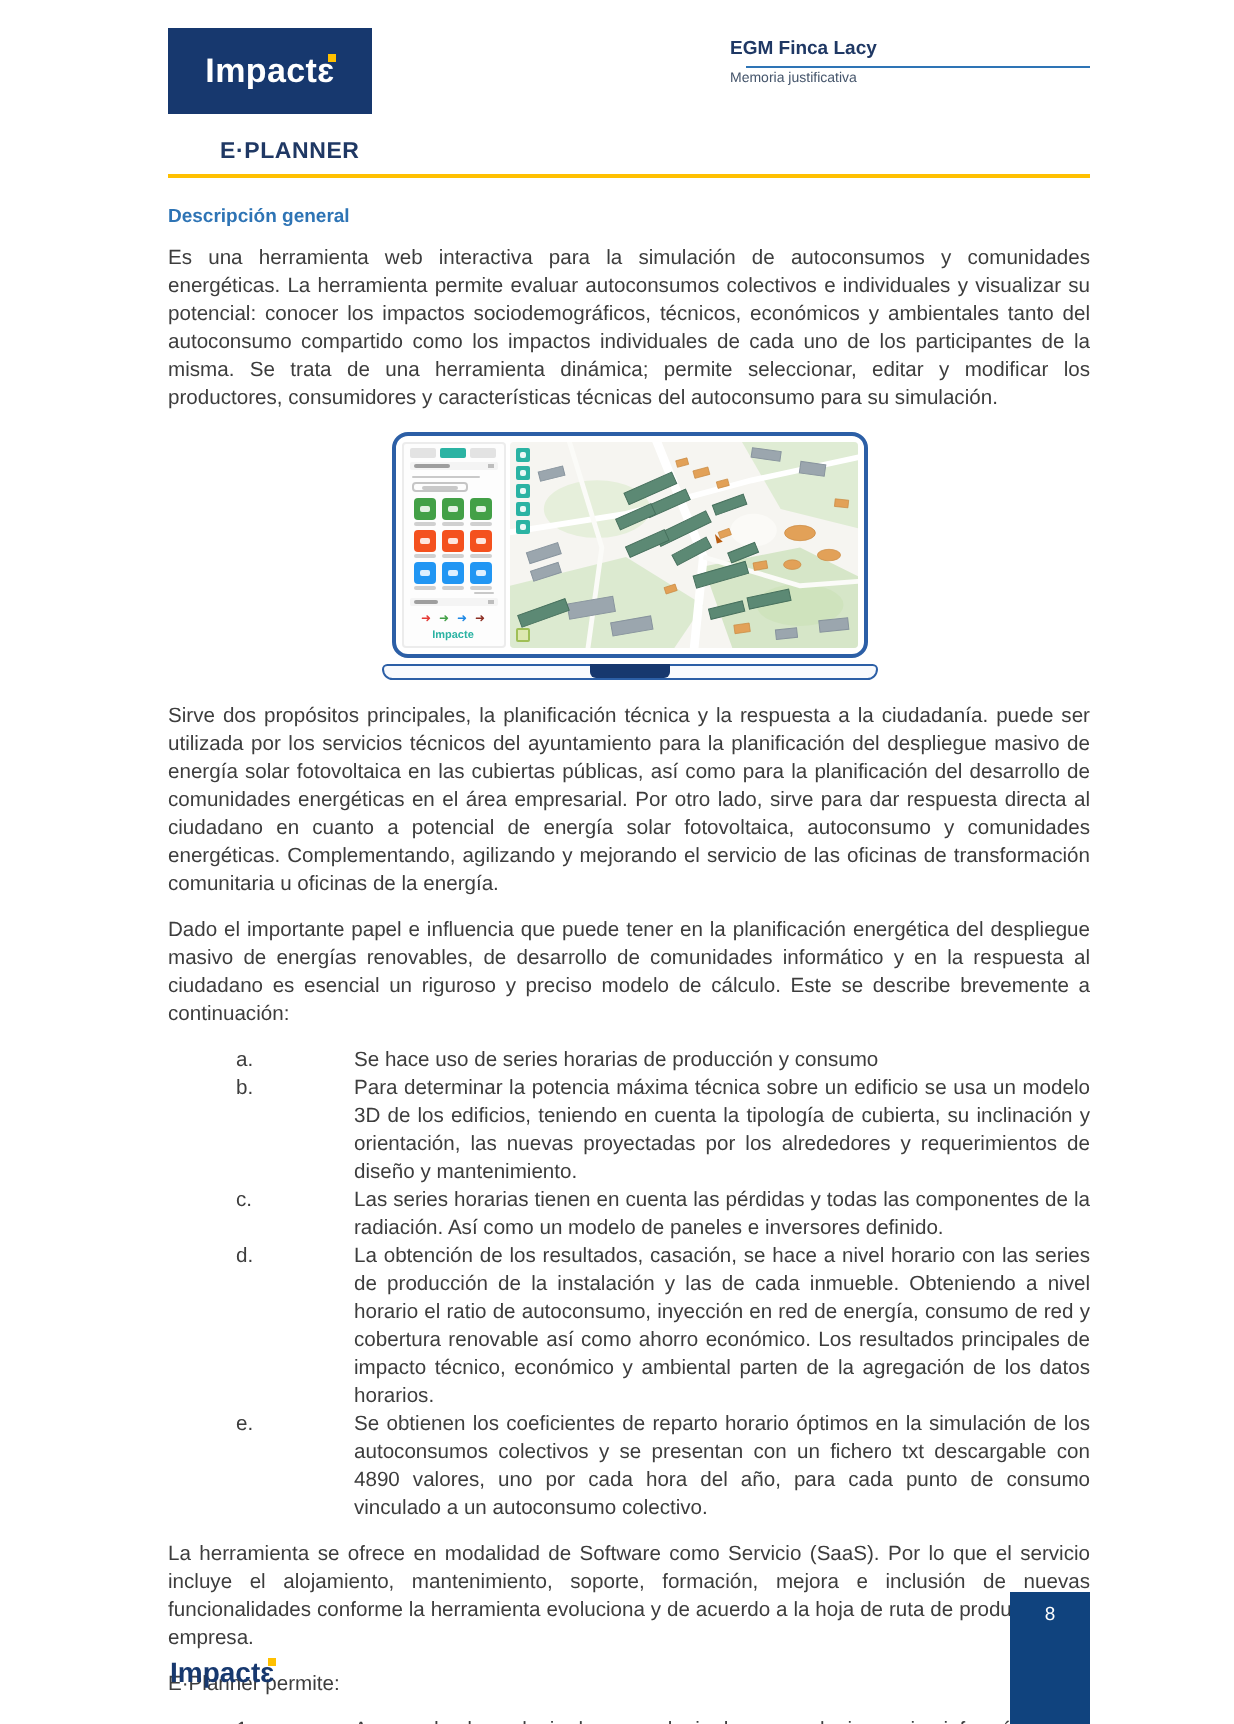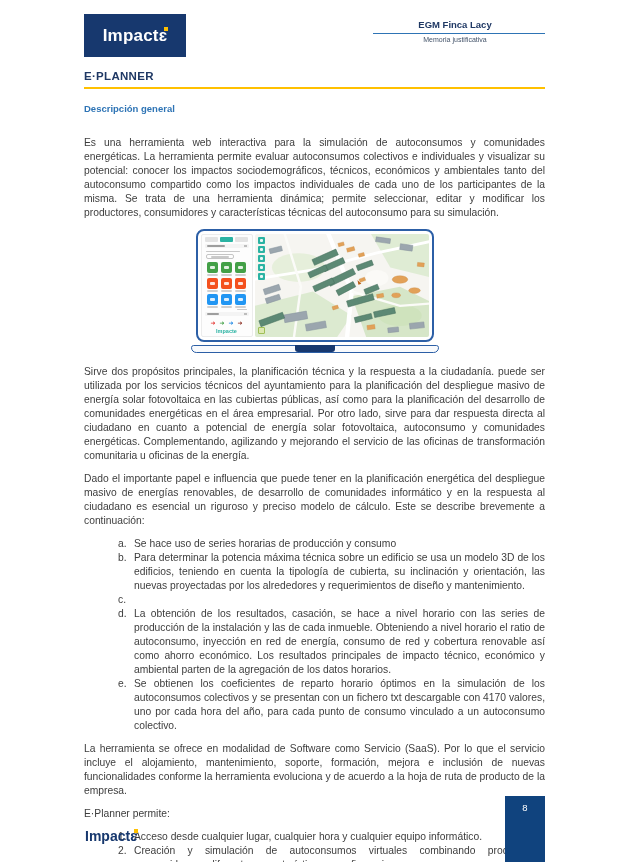--- a/index.html
+++ b/index.html
@@ -9,37 +9,37 @@
     font-family:"Liberation Sans", sans-serif; color:#3d3d3d;
   }
   
   .header { position:absolute; top:14px; left:84px; right:72px; display:flex; justify-content:space-between; align-items:flex-start; }
   .logo-box {
     background:#17386E; width:102px; height:43px; display:flex; align-items:center; justify-content:center;
   }
   .logo-word { color:#ffffff; font-weight:bold; font-size:17px; letter-spacing:.2px; position:relative; }
   .logo-mark { position:relative; }
   .logo-dot { position:absolute; width:4px; height:4px; background:#FFC000; top:1px; right:-1px; }
-  .header-right { text-align:center; width:180px; padding-top:5px; }
+  .header-right { text-align:left; width:180px; padding-top:5px; }
   .doc-title { font-size:9.5px; font-weight:bold; color:#1F3864; }
   .doc-rule { border:none; border-top:1.6px solid #2E74B5; margin:3px 0 2px 8px; }
   .doc-subtitle { font-size:7px; color:#44546A; }
 
   
   .content { position:absolute; top:70px; left:84px; width:461px; }
-  .page-title { font-size:11.5px; font-weight:bold; color:#1F3864; letter-spacing:.3px; }
+  .page-title { font-size:11.5px; font-weight:bold; color:#1F3864; letter-spacing:.3px;margin-left:26px; }
   .title-rule { border:none; border-top:2.5px solid #FFC000; margin:5px 0 14px 0; }
-  .section-heading { font-size:9.5px; font-weight:bold; color:#2E74B5; margin-bottom:22px; }
+  .section-heading { font-size:9.5px; font-weight:bold; color:#2E74B5; margin-bottom:9px; }
   p.body { font-size:10.3px; line-height:14px; text-align:justify; margin-bottom:9px; color:#3d3d3d; }
 
   
   .list { margin:0 0 9px 0; }
   .list-row { display:flex; padding-left:34px; }
   .list-marker { width:16px; flex:0 0 16px; font-size:10.3px; line-height:14px; color:#3d3d3d; }
-  .list-text { flex:1; font-size:10.3px; line-height:14px; text-align:justify; color:#3d3d3d; }
+  .list-text { flex:1; font-size:10.3px; line-height:14px; text-align:justify; color:#3d3d3d;margin-left:43px; }
 
   
   .figure { display:flex; flex-direction:column; align-items:center; margin:4px 0 12px 0; }
   .laptop-screen {
     width:238px; height:113px; border:2px solid #2C5FA6; border-radius:8px; background:#ffffff;
     padding:3px; display:flex; gap:2px;
   }
   .app-sidebar { width:52px; height:100%; background:#fdfdfd; border:1px solid #ececec; border-radius:2px; padding:2px 3px; display:flex; flex-direction:column; }
   .tabs-row { display:flex; gap:2px; justify-content:center; margin-bottom:2px; }
   .tab-pill { width:13px; height:5px; border-radius:1px; background:#e3e3e3; }
@@ -269,28 +269,29 @@
     <div class="list-row">
       <span class="list-marker">a.</span>
       <span class="list-text">Se hace uso de series horarias de producción y consumo</span>
     </div>
     <div class="list-row">
       <span class="list-marker">b.</span>
       <span class="list-text">Para determinar la potencia máxima técnica sobre un edificio se usa un modelo 3D de los edificios, teniendo en cuenta la tipología de cubierta, su inclinación y orientación, las nuevas proyectadas por los alrededores y requerimientos de diseño y mantenimiento.</span>
     </div>
     <div class="list-row">
       <span class="list-marker">c.</span>
+      <span class="list-text">Las series horarias tienen en cuenta las pérdidas y todas las componentes de la radiación. Así como un modelo de paneles e inversores definido.</span>
     </div>
     <div class="list-row">
       <span class="list-marker">d.</span>
       <span class="list-text">La obtención de los resultados, casación, se hace a nivel horario con las series de producción de la instalación y las de cada inmueble. Obteniendo a nivel horario el ratio de autoconsumo, inyección en red de energía, consumo de red y cobertura renovable así como ahorro económico. Los resultados principales de impacto técnico, económico y ambiental parten de la agregación de los datos horarios.</span>
     </div>
     <div class="list-row">
       <span class="list-marker">e.</span>
-      <span class="list-text">Se obtienen los coeficientes de reparto horario óptimos en la simulación de los autoconsumos colectivos y se presentan con un fichero txt descargable con 4170 valores, uno por cada hora del año, para cada punto de consumo vinculado a un autoconsumo colectivo.</span>
+      <span class="list-text">Se obtienen los coeficientes de reparto horario óptimos en la simulación de los autoconsumos colectivos y se presentan con un fichero txt descargable con 4890 valores, uno por cada hora del año, para cada punto de consumo vinculado a un autoconsumo colectivo.</span>
     </div>
   </div>
 
   <p class="body">La herramienta se ofrece en modalidad de Software como Servicio (SaaS). Por lo que el servicio incluye el alojamiento, mantenimiento, soporte, formación, mejora e inclusión de nuevas funcionalidades conforme la herramienta evoluciona y de acuerdo a la hoja de ruta de producto de la empresa.</p>
   <p class="body">E·Planner permite:</p>
 
   <div class="list">
     <div class="list-row">
       <span class="list-marker">1.</span>
       <span class="list-text">Acceso desde cualquier lugar, cualquier hora y cualquier equipo informático.</span>

